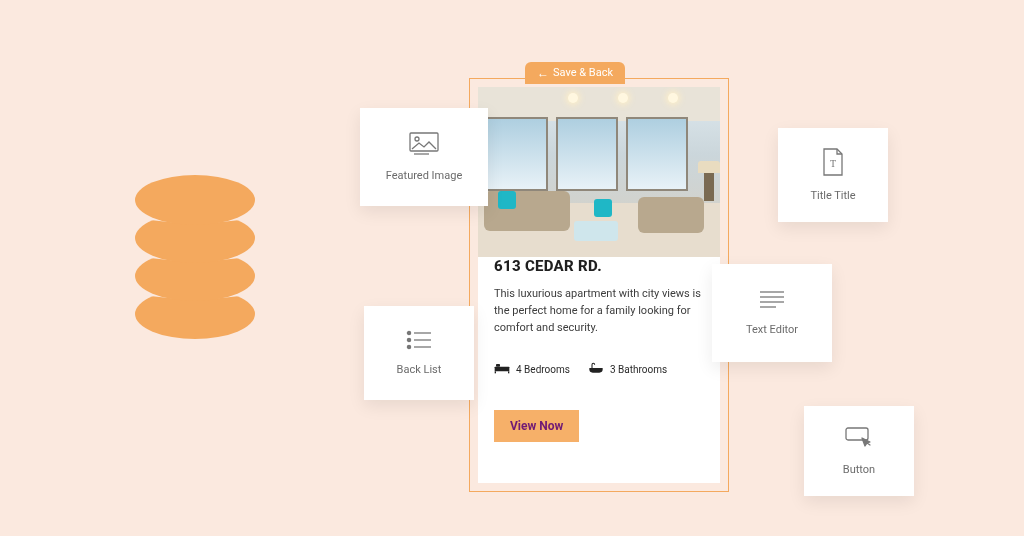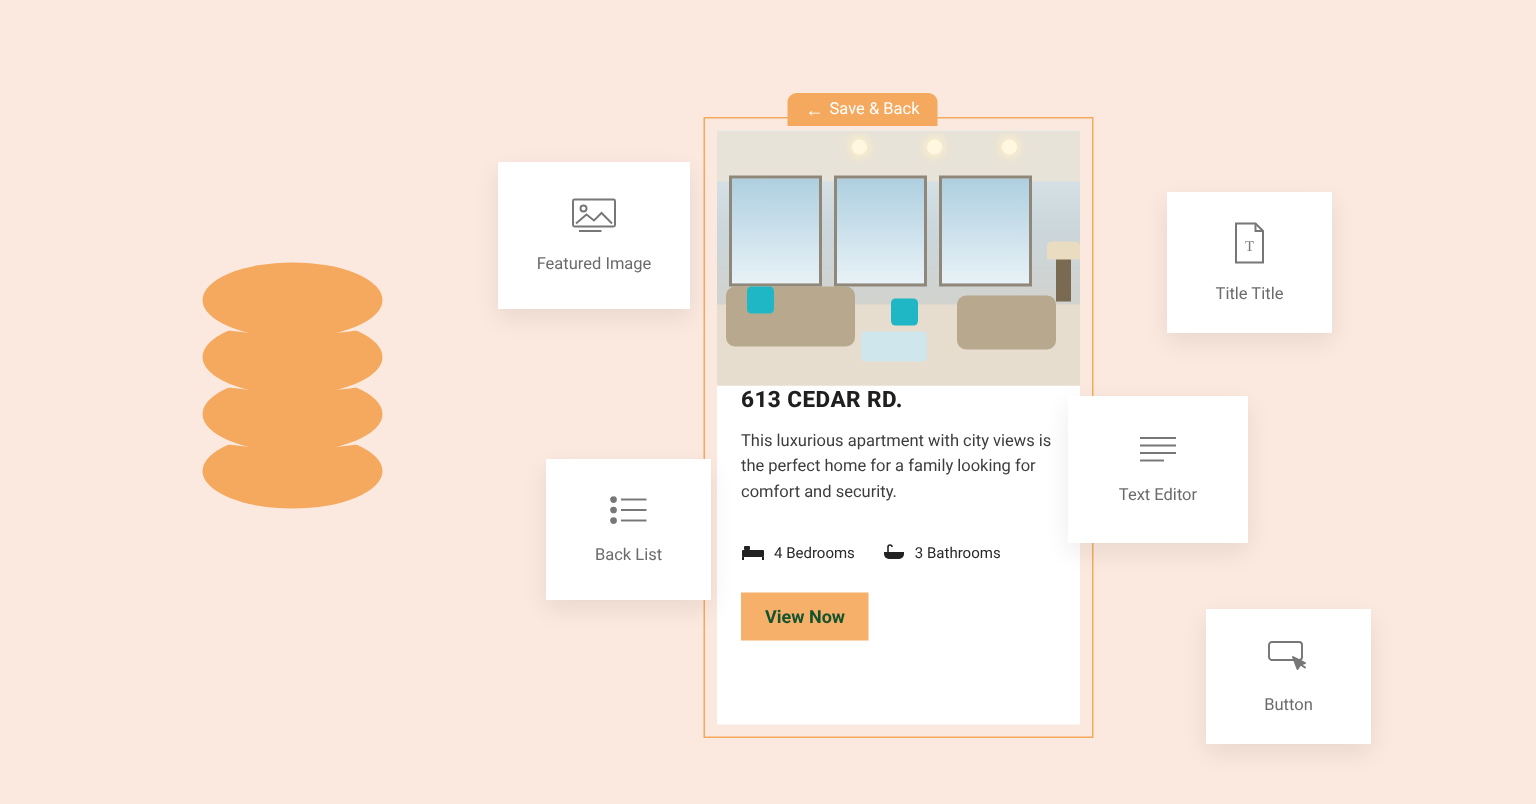--- a/index.html
+++ b/index.html
@@ -125,24 +125,24 @@
     display: flex;
     gap: 18px;
     align-items: center;
     font-size: 10px;
     color: #2a2a2a;
     margin-top: 16px;
   }
   .meta-item { display:flex; align-items:center; gap:6px; }
   .meta-item svg { width:16px; height:12px; }
   .view-btn {
-    margin-top: 8px;
+    margin-top: 24px;
     align-self: flex-start;
     background: #f6b069;
-    color: #14532d;
+    color: #701a75;
     font-weight: 700;
     font-size: 12px;
     padding: 9px 16px;
     border: none;
     cursor: pointer;
     font-family: inherit;
   }
 
   
   .tile {
@@ -151,21 +151,21 @@
     box-shadow: 0 6px 16px rgba(0,0,0,.08);
     display: flex;
     flex-direction: column;
     align-items: center;
     justify-content: center;
     gap: 10px;
     color: #6b6b6b;
     font-size: 11px;
   }
   .tile svg { stroke:#777; fill:none; stroke-width:1.3; }
-  .t-featured { left: 332px; top: 108px; width: 128px; height: 98px; }
+  .t-featured { left: 360px; top: 108px; width: 128px; height: 98px; }
   .t-iconlist { left: 364px; top: 306px; width: 110px; height: 94px; }
   .t-posttitle { left: 778px; top: 128px; width: 110px; height: 94px; }
   .t-texteditor{ left: 712px; top: 264px; width: 120px; height: 98px; }
   .t-button   { left: 804px; top: 406px; width: 110px; height: 90px; }
 
 </style>
 </head>
 <body>
 
 <div class="db-icon">

